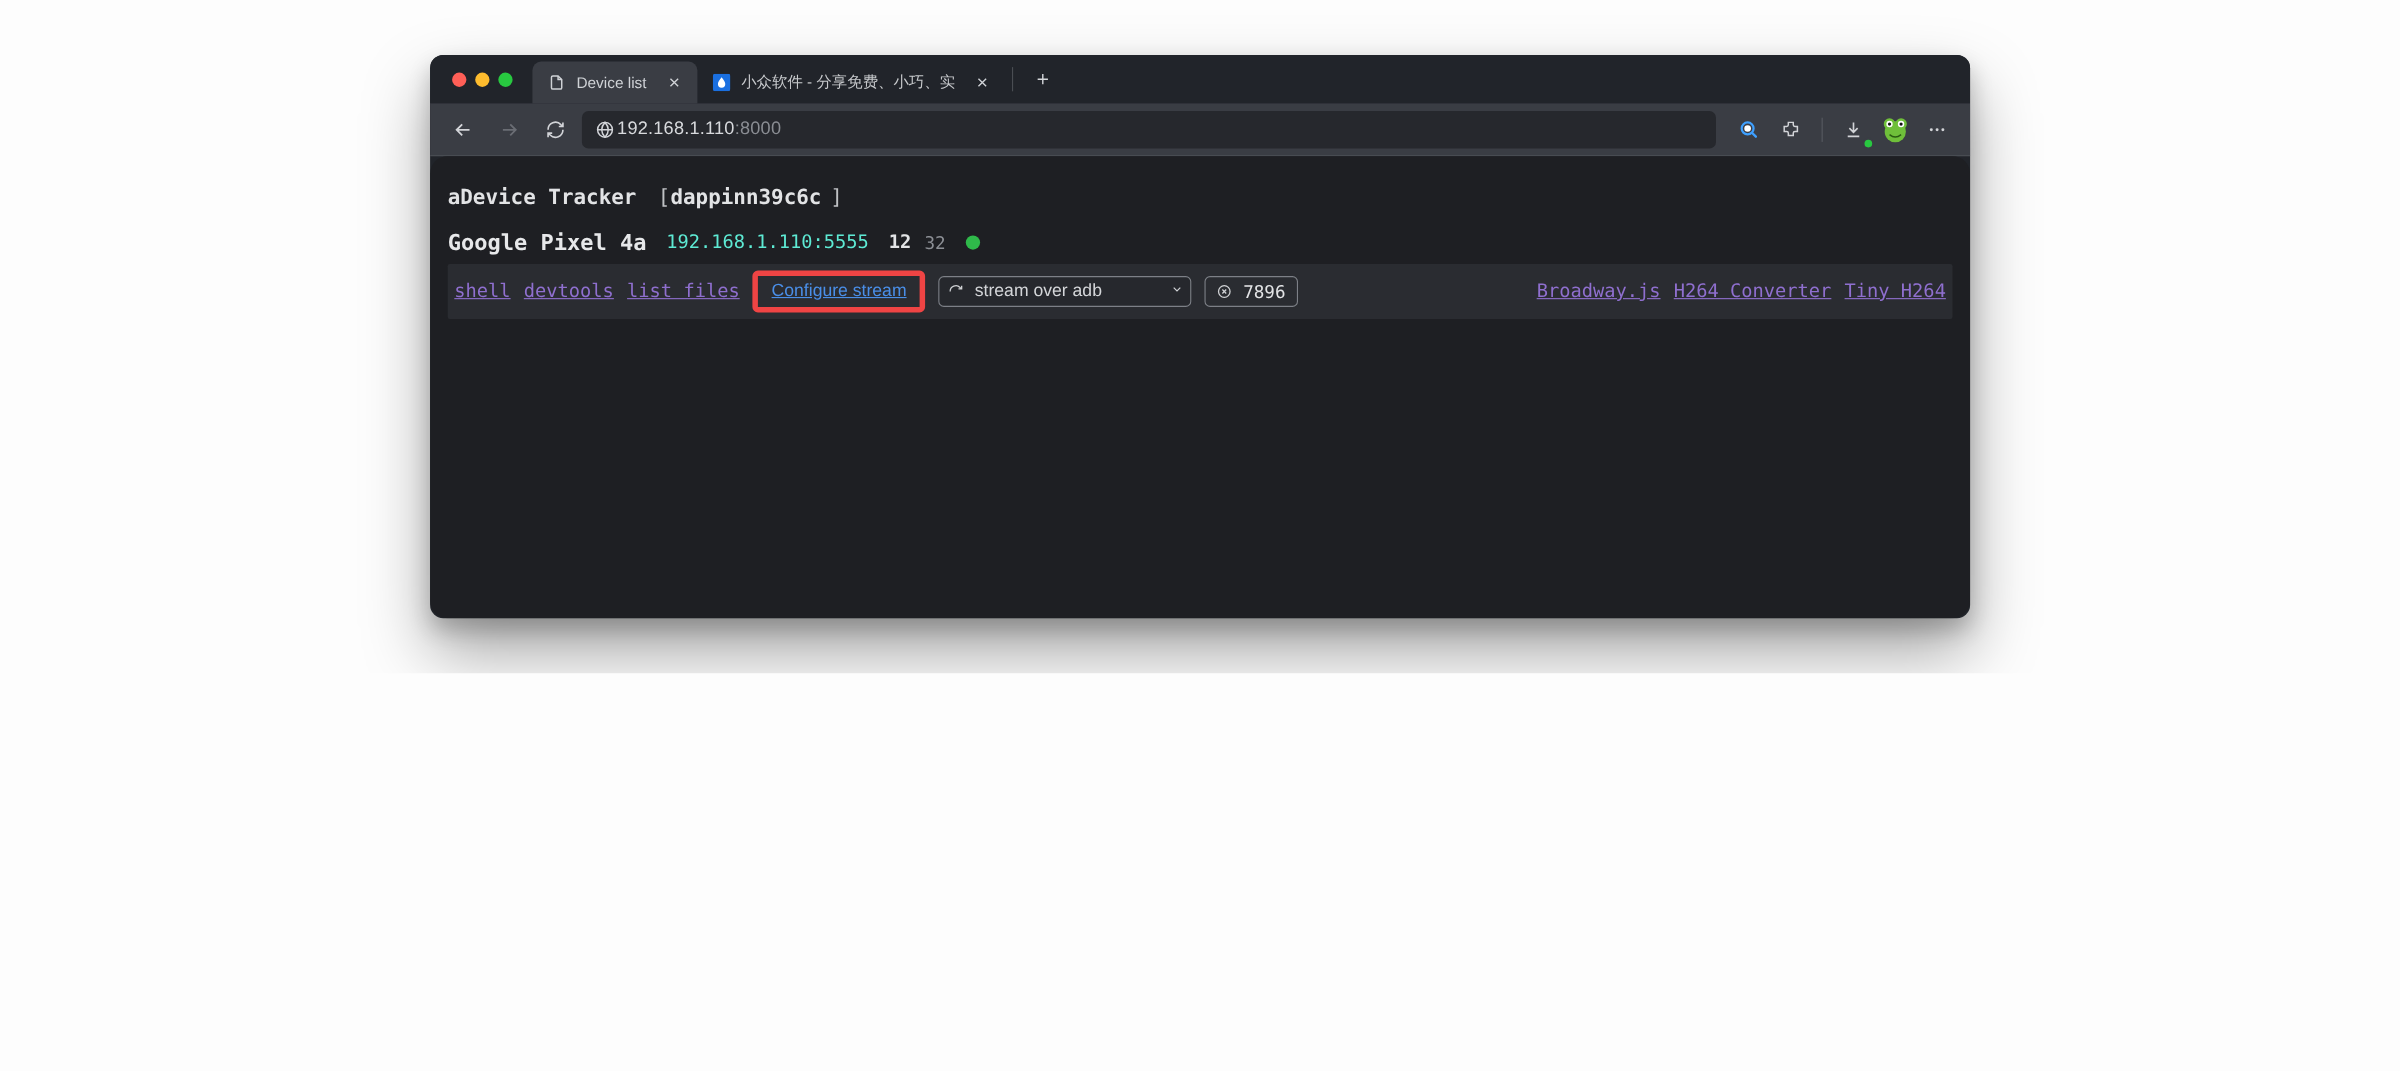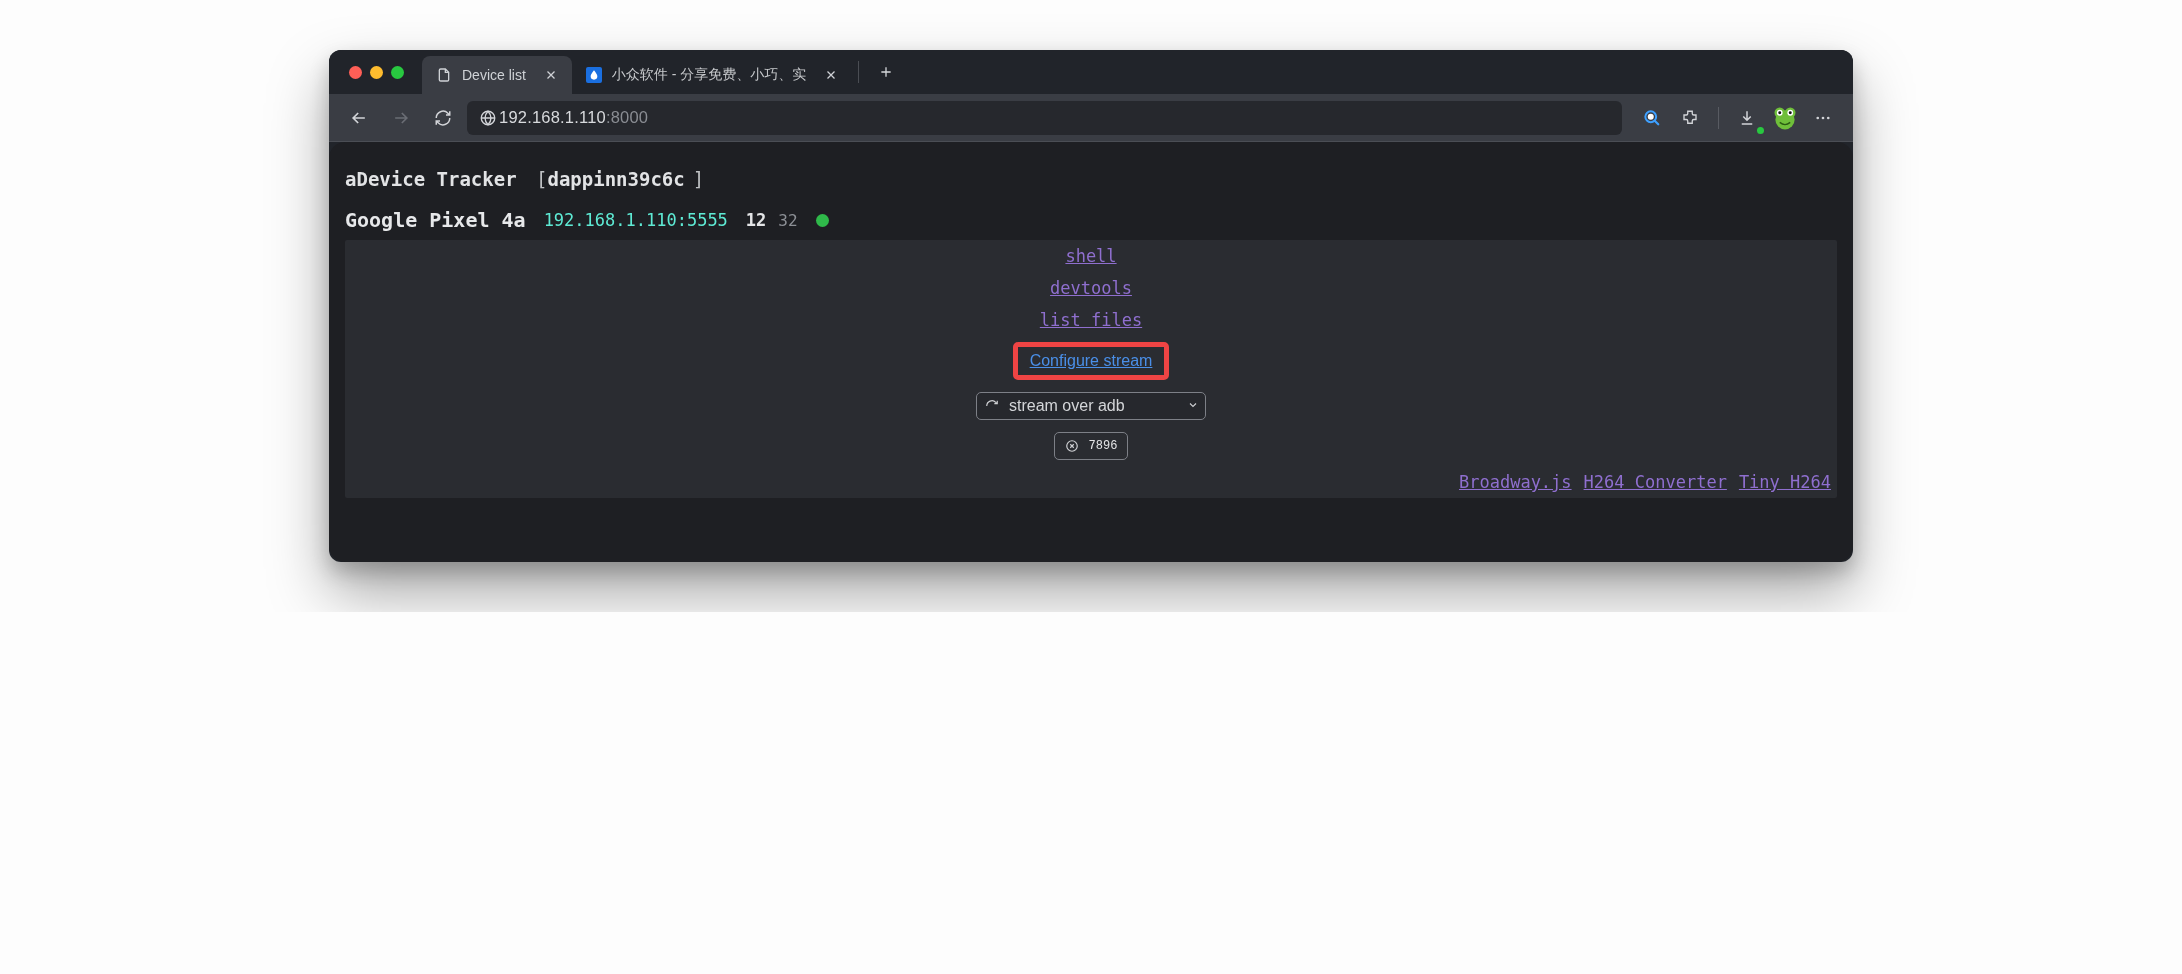--- a/index.html
+++ b/index.html
@@ -5,21 +5,21 @@
   * { box-sizing: border-box; margin: 0; padding: 0; }
   body {
     background: #fdfdfd;
     font-family: -apple-system, BlinkMacSystemFont, "Segoe UI", sans-serif;
     display: flex;
     align-items: flex-start;
     justify-content: center;
     padding: 50px 80px;
   }
   .window {
-    width: 1524px;
+    width: 1400px;
     background: #21242a;
     border-radius: 12px;
     overflow: hidden;
     box-shadow: 0 30px 60px rgba(0,0,0,0.35), 0 10px 20px rgba(0,0,0,0.2);
   }
 
   
   .tabbar {
     display: flex;
     align-items: center;
@@ -147,21 +147,20 @@
   .device-ver .major { color:#e3e4e6; font-weight:700; font-size:17px;}
   .device-ver .minor { color:#8c8f95; font-size:16px; margin-left:2px;}
   .status-dot { width:13px; height:13px; border-radius:50%; background:#2fb94a; }
 
   .controls-row {
     display:flex; align-items:center; gap:12px;
     background:#2a2c31;
     padding: 6px 6px;
     border-radius: 2px;
     flex-wrap: wrap;
-    flex-direction: column;
   }
   a.mono-link {
     color:#8f6fcf;
     text-decoration: underline;
     font-size:17px;
   }
   .btn-outline {
     border:5px solid #ef4444;
     background:transparent;
     color:#4a8fe8;
@@ -188,22 +187,21 @@
   .select-box .refresh { display:flex; color:#cfd1d4; }
   .select-box .chev { margin-left:auto; color:#cfd1d4; }
   .port-box {
     display:flex; align-items:center;
     border:1px solid #7d8087;
     border-radius:5px;
     height:28px;
     padding: 0 10px;
     gap:10px;
     color:#e3e4e6;
-    font-size:12px;
-    font-family:Liberation Mono, monospace;
+    font-size:16px;
   }
   .port-box .x { color:#d0d2d5; display:flex; }
   .right-links { margin-left:auto; display:flex; gap:12px; }
 </style>
 </head>
 <body>
 
 <div class="window">
 
   <div class="tabbar">

